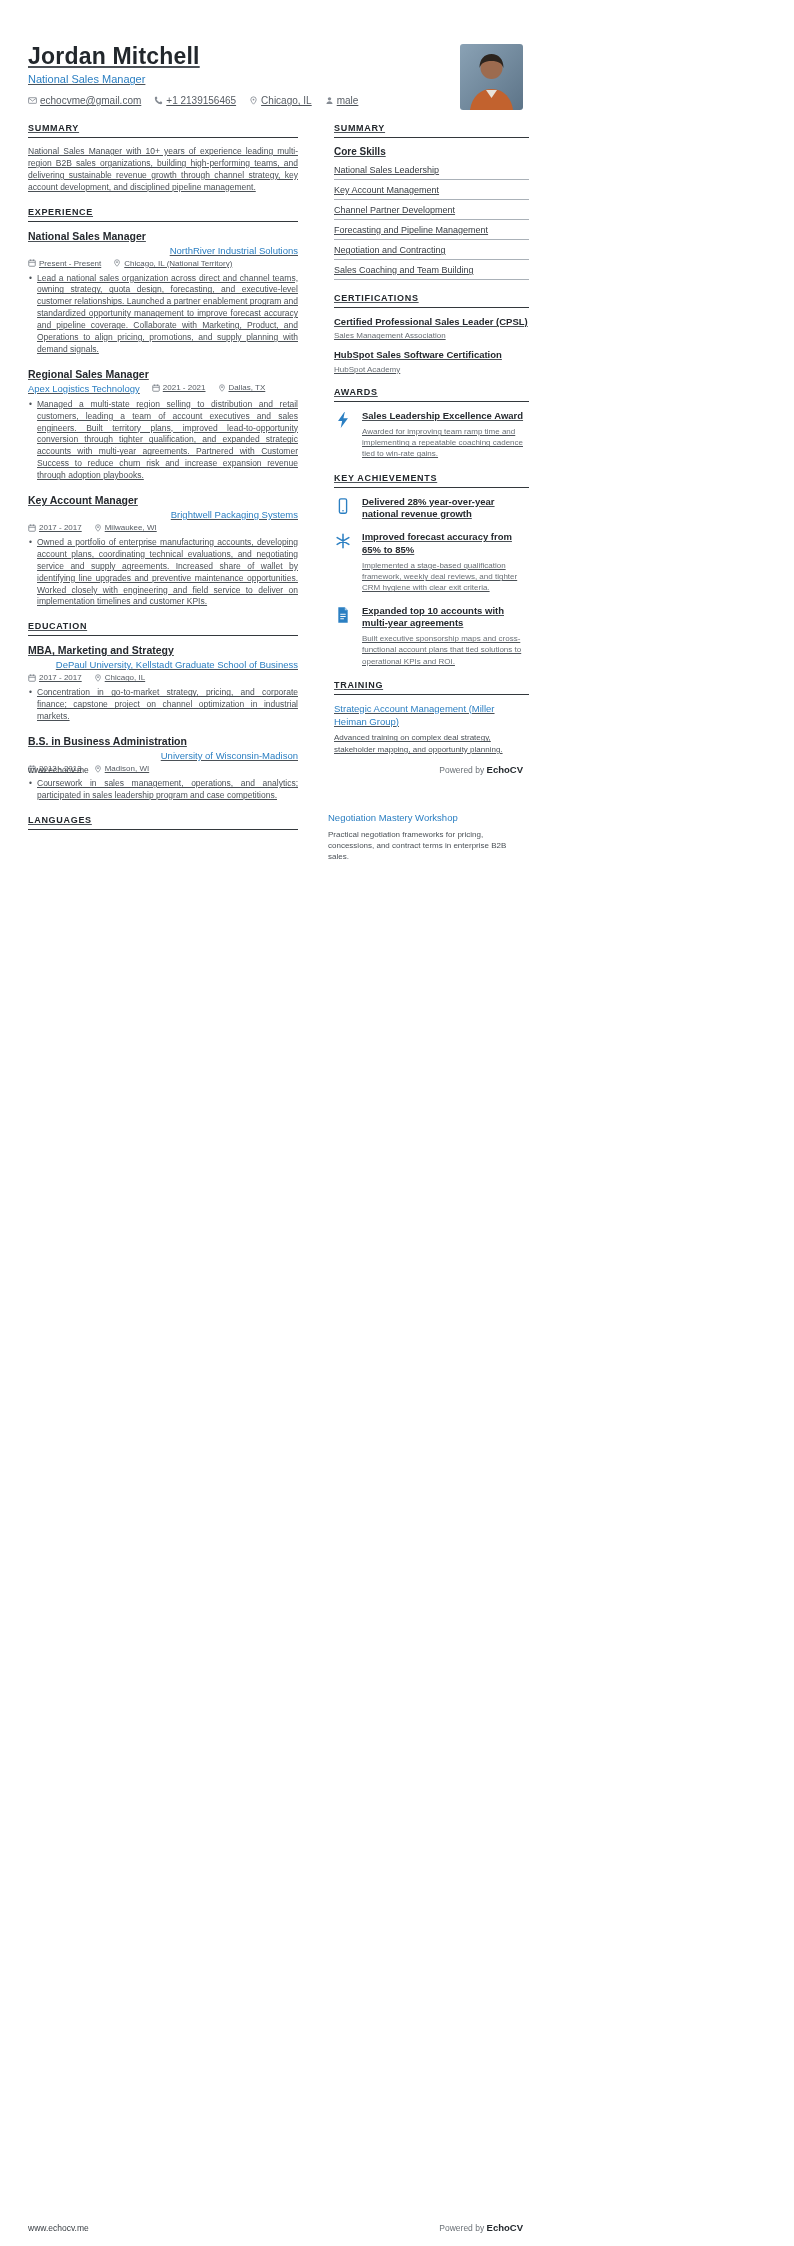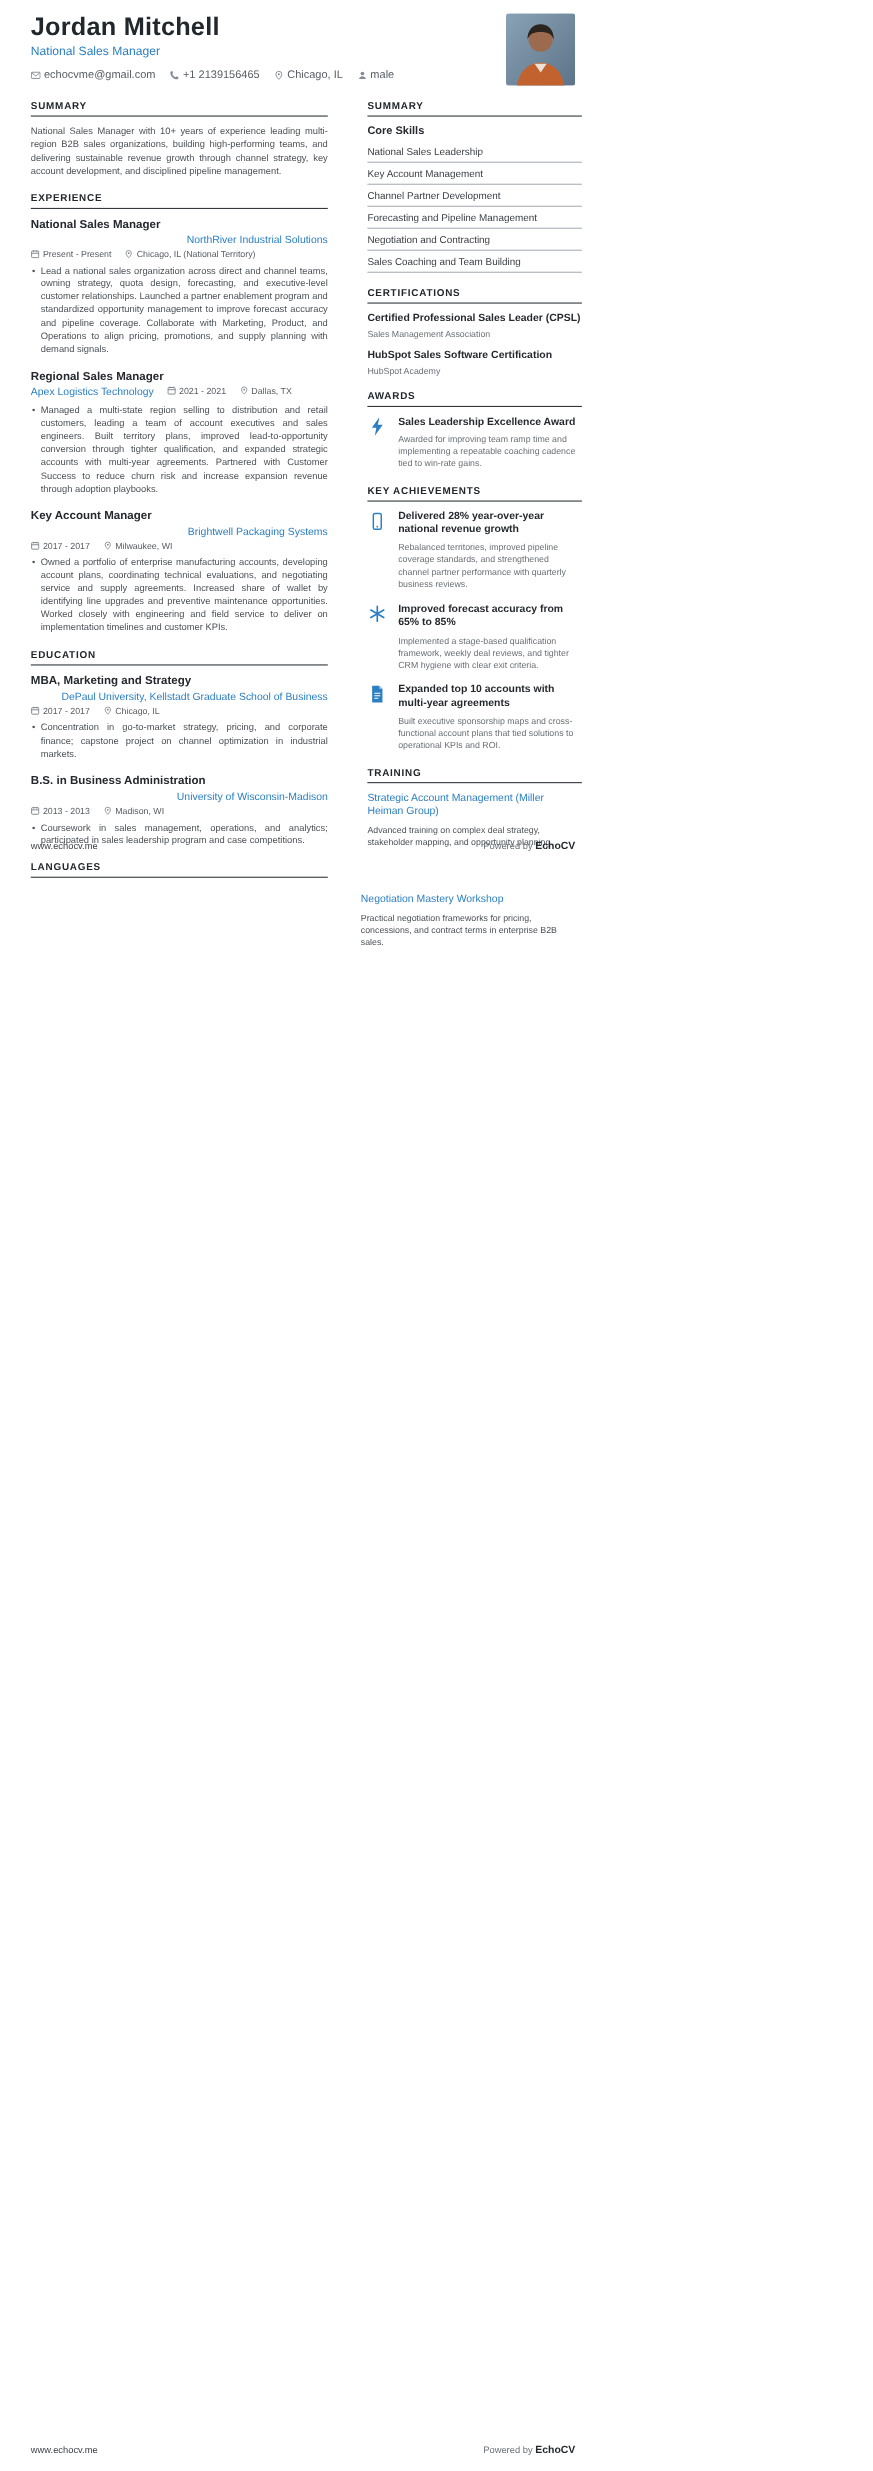--- a/index.html
+++ b/index.html
@@ -11,21 +11,21 @@
     --divider:#aab1b8;
   }
   *{box-sizing:border-box;}
   html,body{margin:0;padding:0;}
   body{
     width:794px;height:2246px;background:#ffffff;position:relative;overflow:hidden;
     font-family:"Liberation Sans","DejaVu Sans",sans-serif;color:var(--body);
     -webkit-font-smoothing:antialiased;
   }
   .sheet{position:absolute;inset:0;}
-  .content{padding:12px 271px 0 28px;} 
+  .content{padding:44px 271px 0 28px;text-decoration:underline;} 
 
   
   .header{display:flex;justify-content:space-between;align-items:flex-start;}
   .name{font-size:23px;font-weight:600;color:var(--heading);margin:0;line-height:1.05;letter-spacing:.2px;}
   .job-headline{font-size:11px;color:var(--accent);font-weight:500;margin-top:5px;}
   .contact-row{display:flex;align-items:center;gap:13px;margin-top:10px;font-size:10px;color:#575d64;}
   .contact-item{display:inline-flex;align-items:center;gap:3px;white-space:nowrap;}
   .ci{color:#858b93;flex:0 0 auto;display:block;}
   .photo{width:63px;height:66px;border-radius:3px;overflow:hidden;flex:0 0 auto;}
   .photo svg{display:block;}
@@ -323,21 +323,20 @@
 
           <div class="icon-item">
             <span class="icon-box">
               <svg width="18" height="18" viewBox="0 0 20 20">
                   <rect x="6" y="2" width="8" height="16" rx="1.6" fill="none" stroke="currentColor" stroke-width="1.5"></rect>
                   <circle cx="10" cy="15.3" r="0.9" fill="currentColor"></circle>
                 </svg>
             </span>
             <div class="icon-item-body">
               <div class="ii-title">Delivered 28% year-over-year national revenue growth</div>
-              <p class="ii-desc">Rebalanced territories, improved pipeline coverage standards, and strengthened channel partner performance with quarterly business reviews.</p>
             </div>
           </div>
 
           <div class="icon-item">
             <span class="icon-box">
               <svg width="18" height="18" viewBox="0 0 20 20">
                   <g stroke="currentColor" stroke-width="1.7" stroke-linecap="round">
                     <path d="M10 2.5v15M3.5 6.25l13 7.5M3.5 13.75l13-7.5"></path>
                   </g>
                 </svg>

